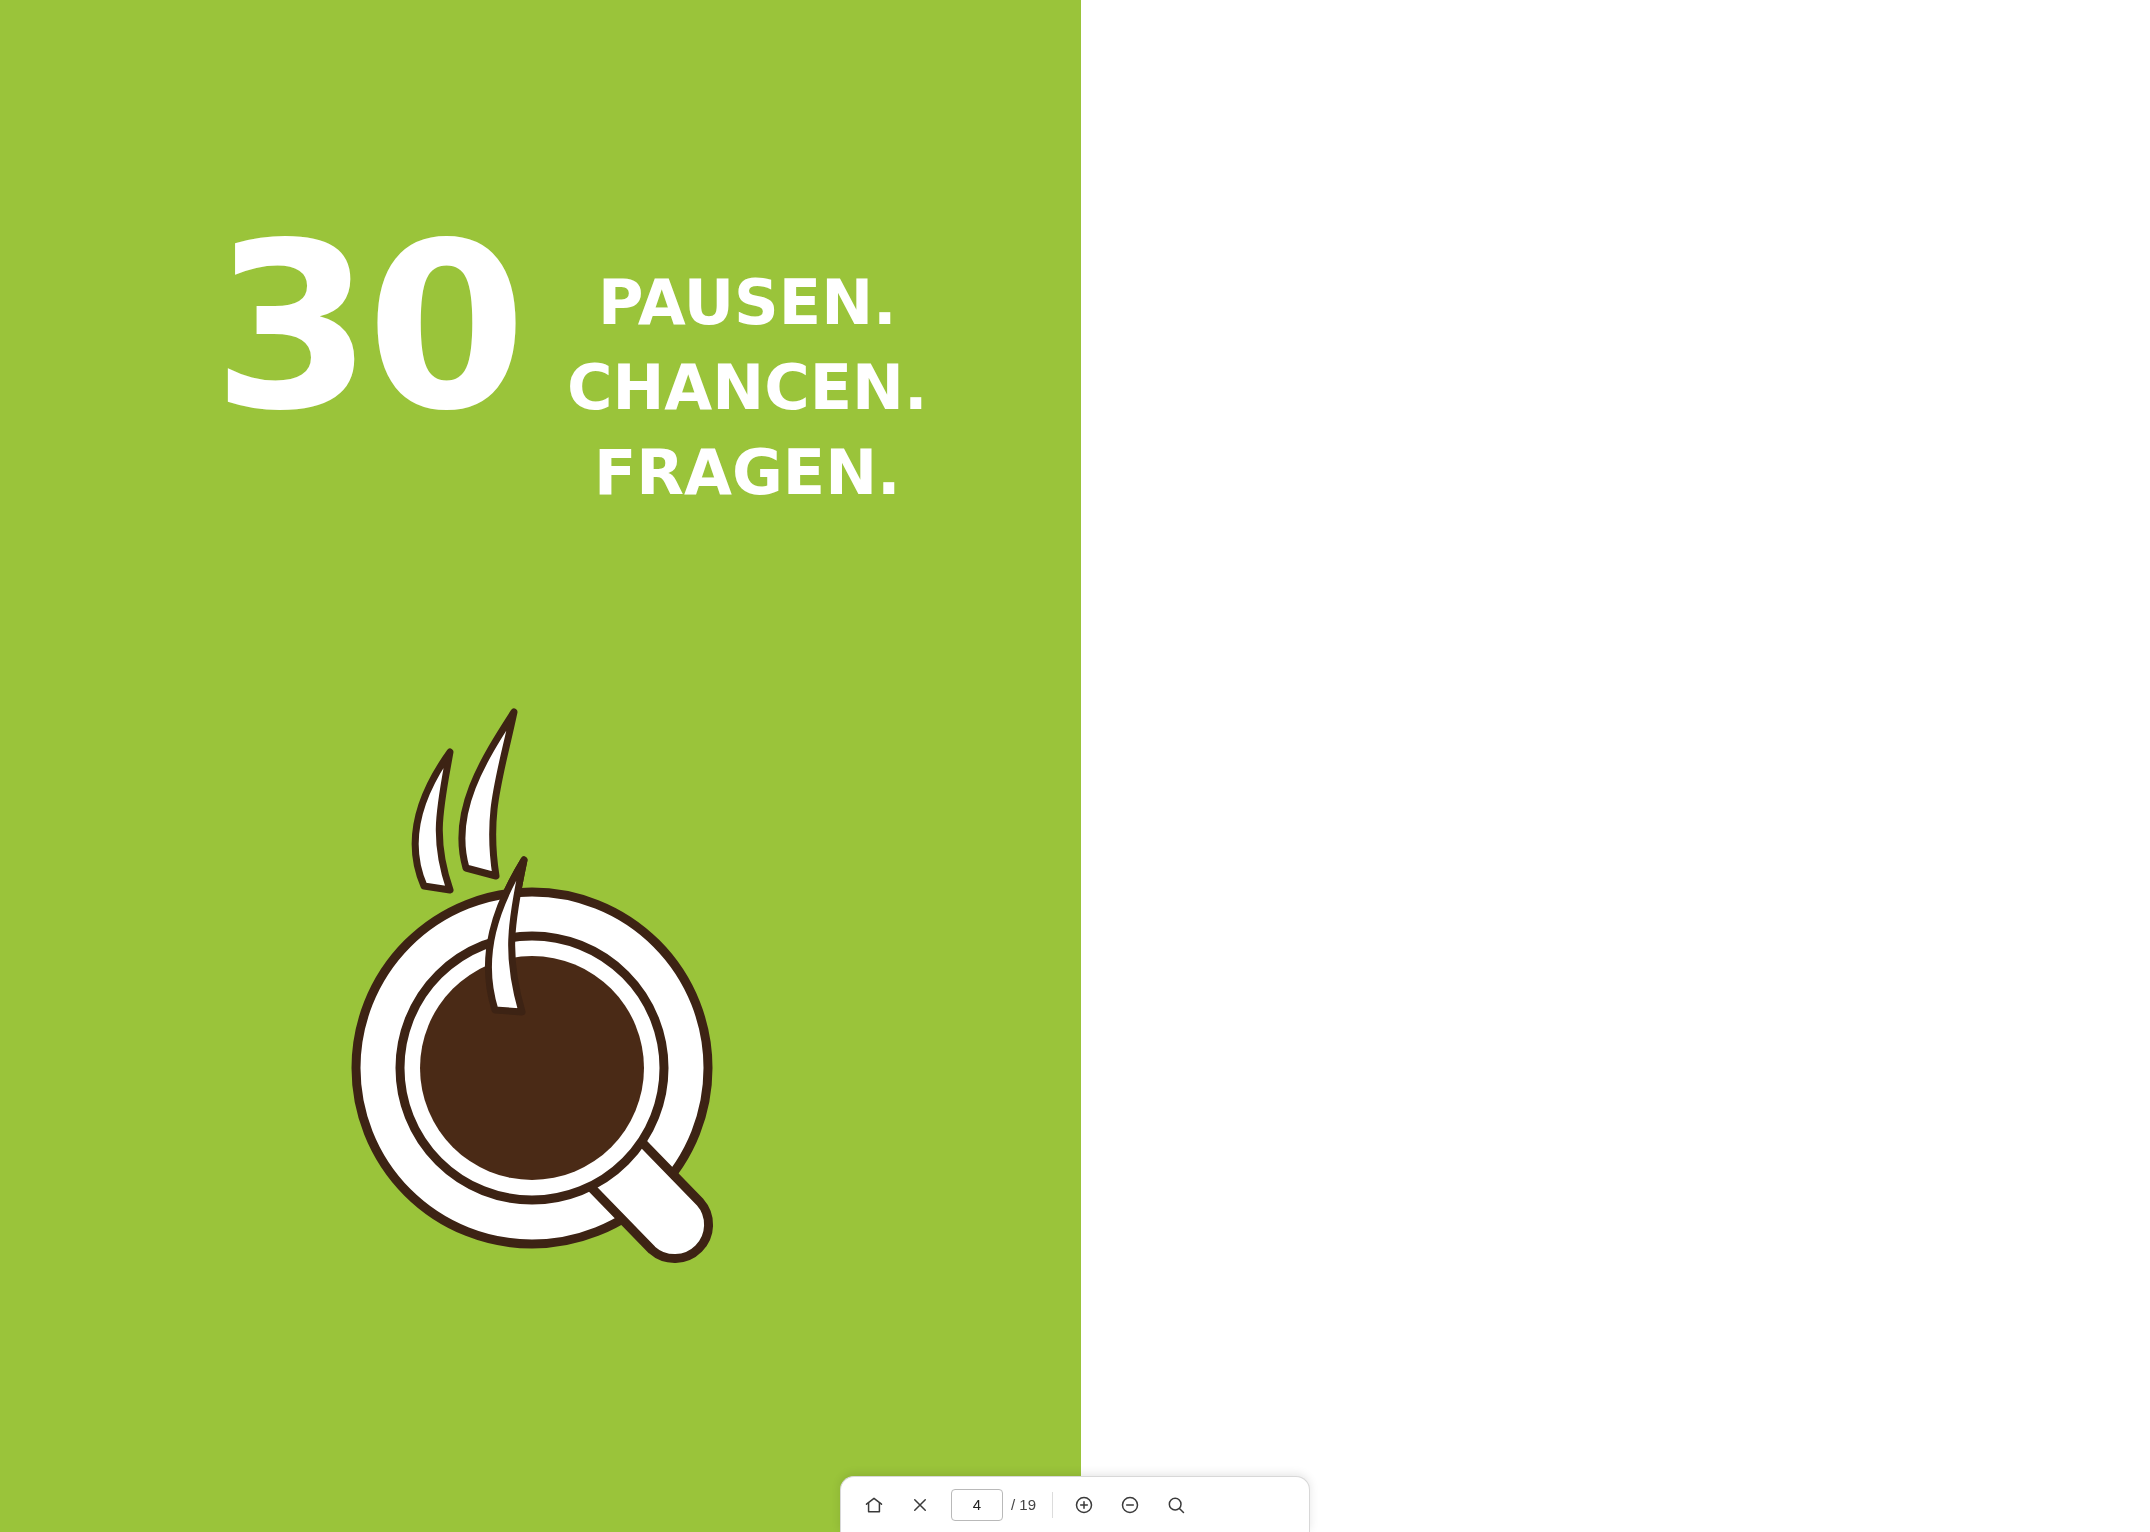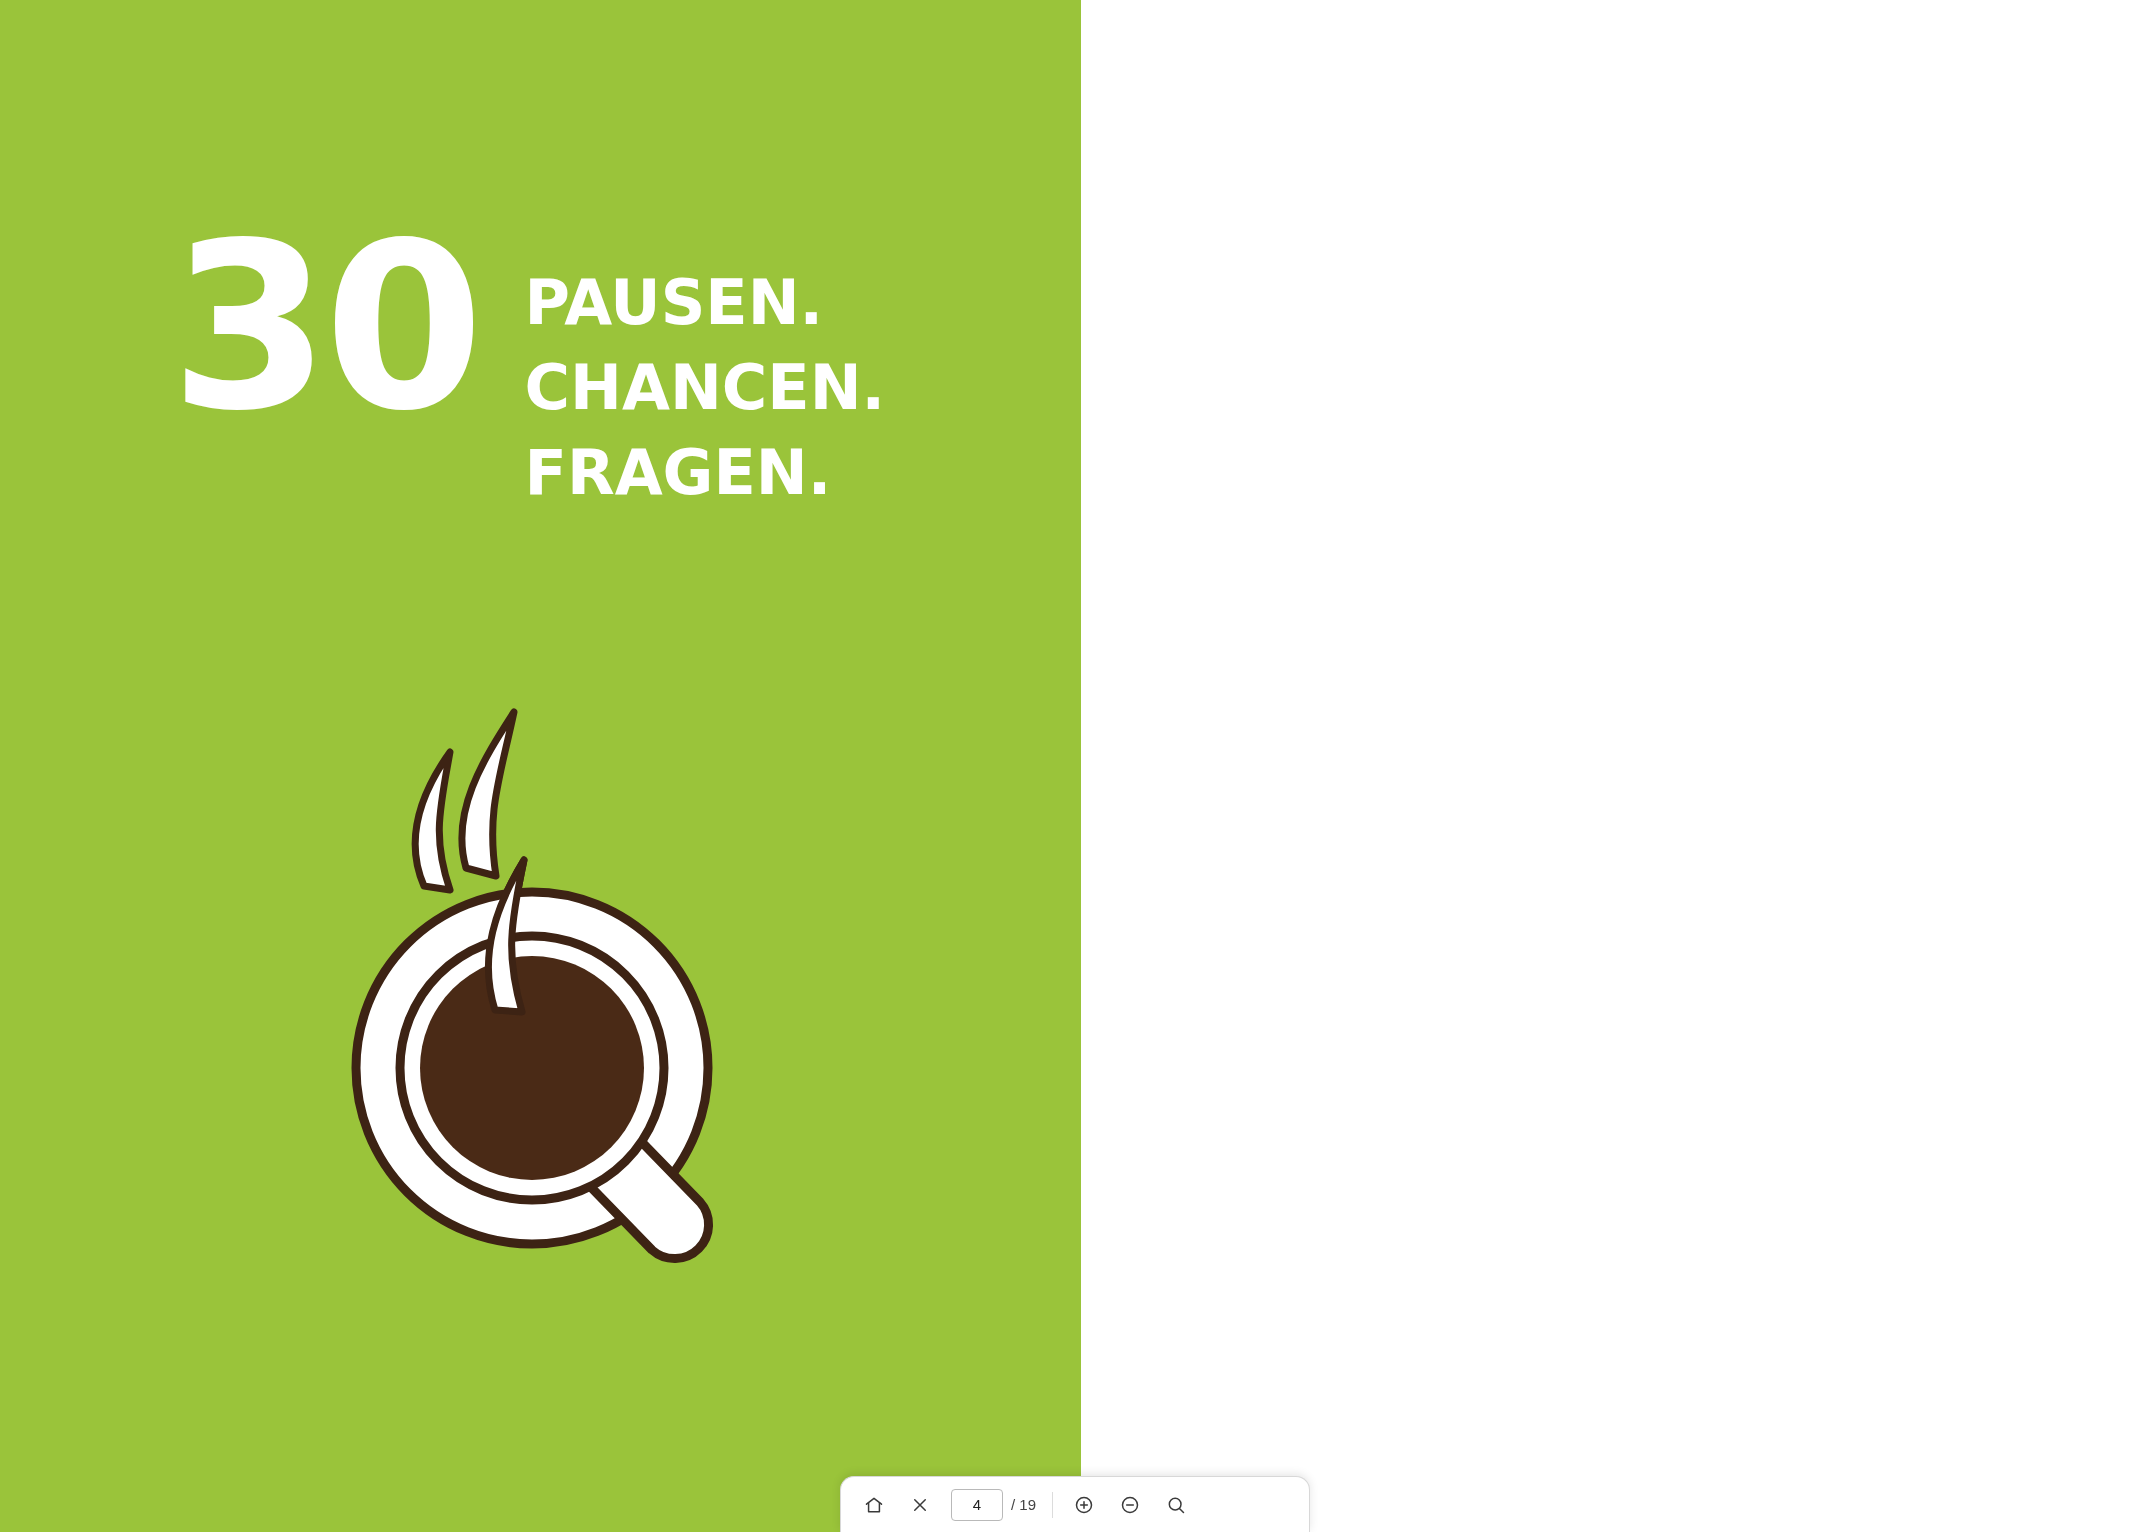--- a/index.html
+++ b/index.html
@@ -30,20 +30,21 @@
     height: 1532px;
     background: #9ac43a;
     overflow: hidden;
     flex: 0 0 auto;
   }
   .left-page .title-block {
     position: absolute;
     left: 170px;
     top: 228px;
     width: 800px;
+    text-align: center;
   }
   .bignum {
     display: inline-block;
     vertical-align: top;
     font-family: "DejaVu Sans", sans-serif;
     font-weight: bold;
     font-size: 230px;
     line-height: 200px;
     color: #ffffff;
     letter-spacing: -6px;

